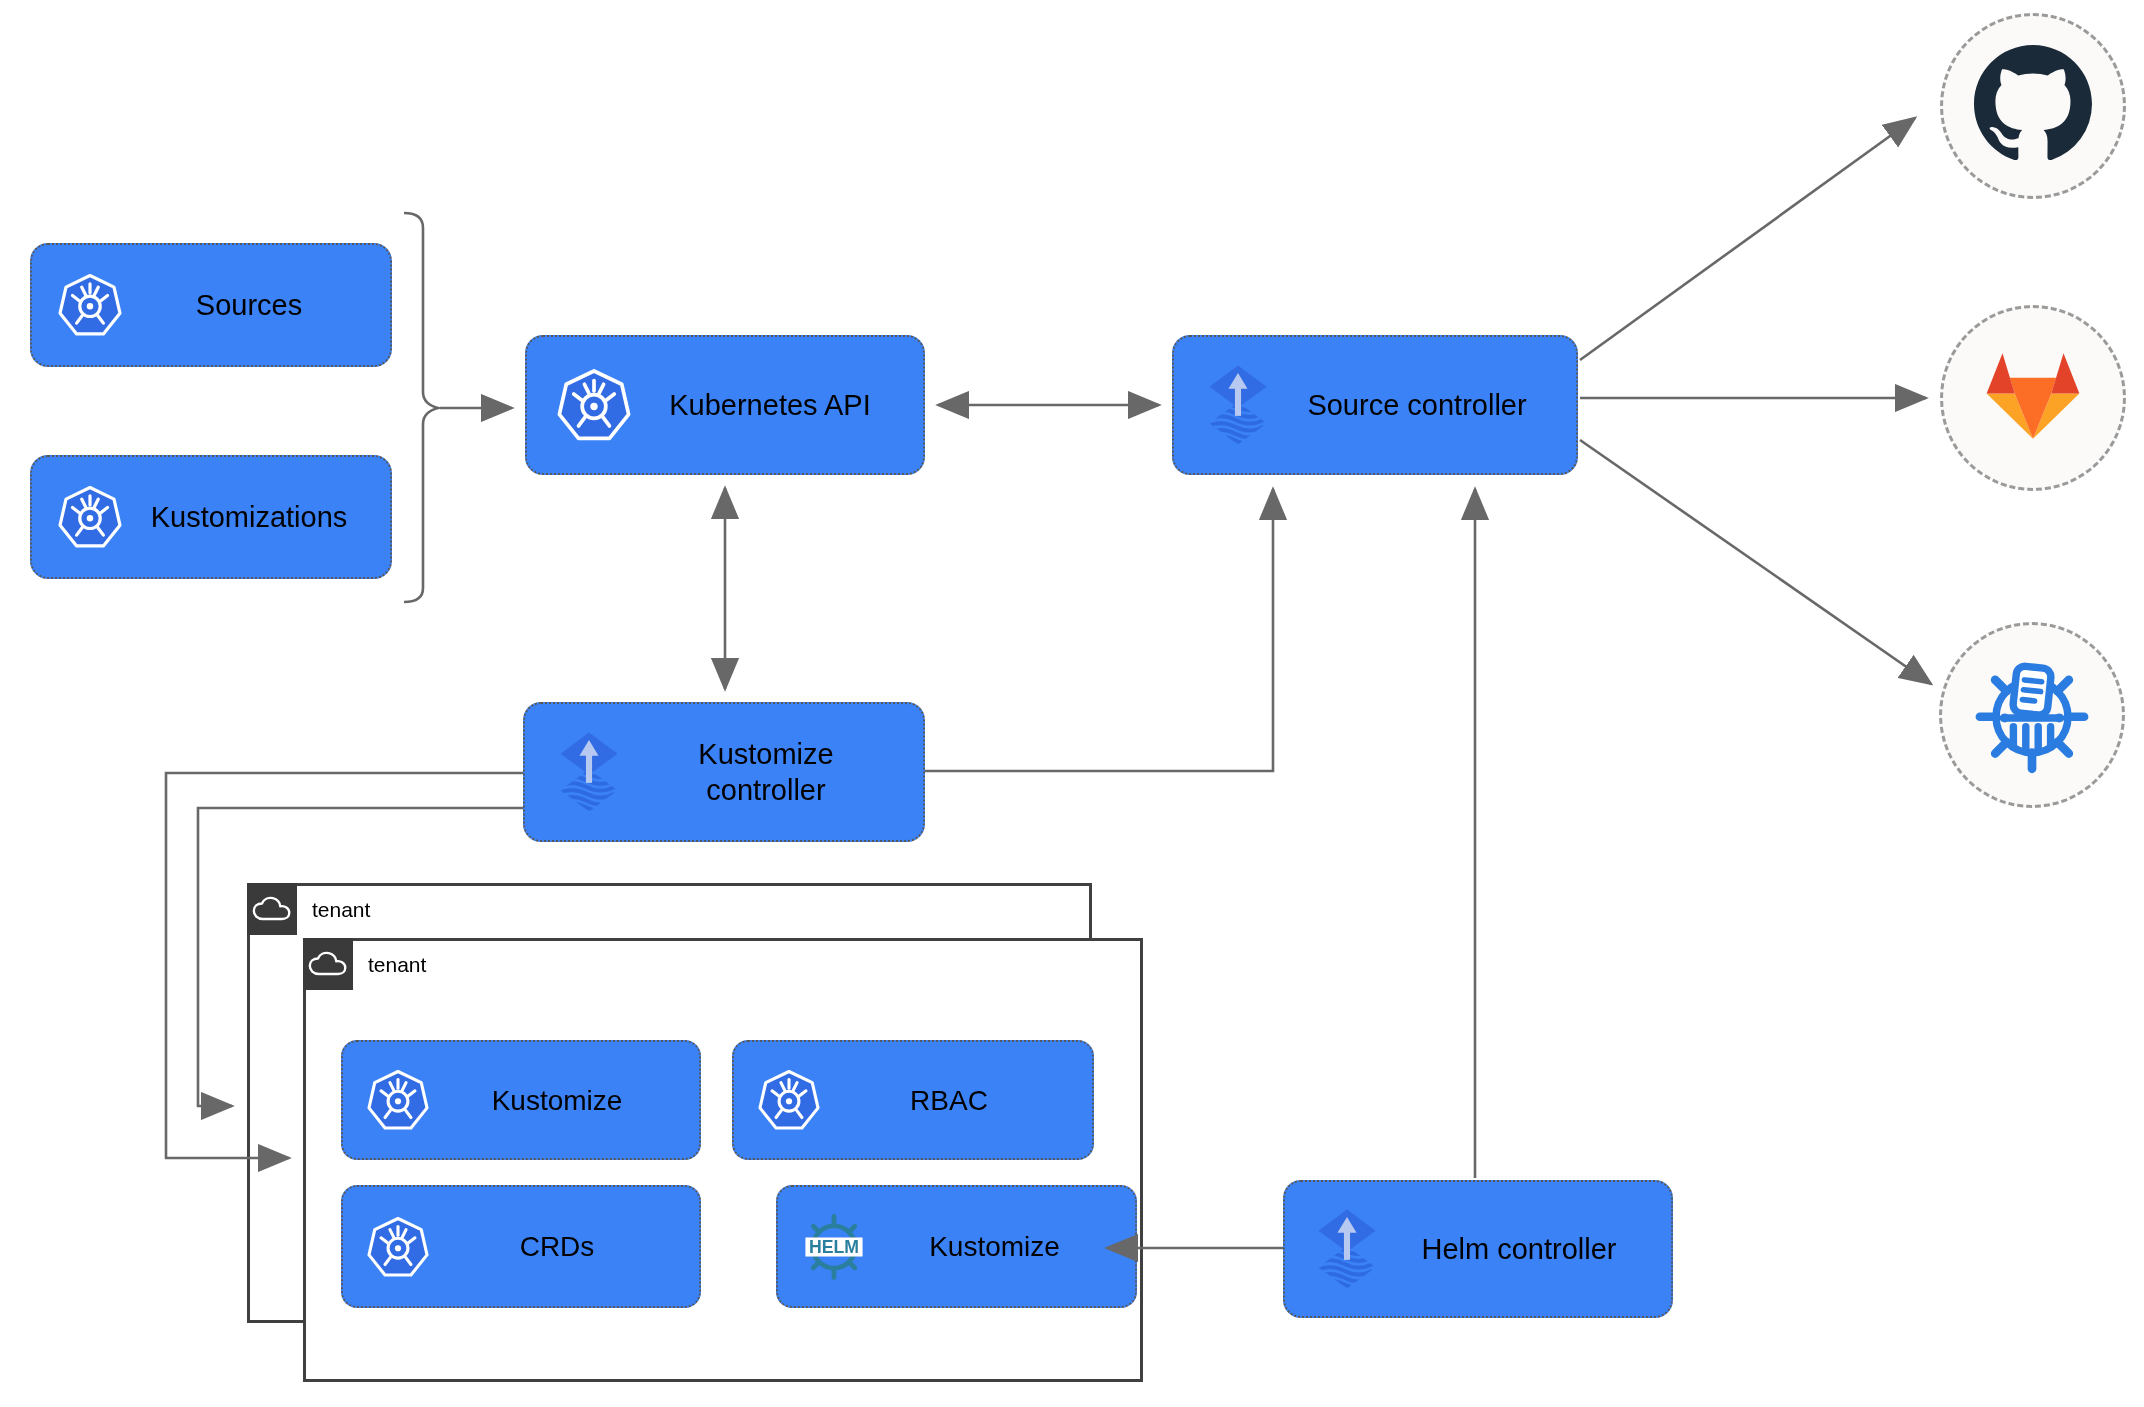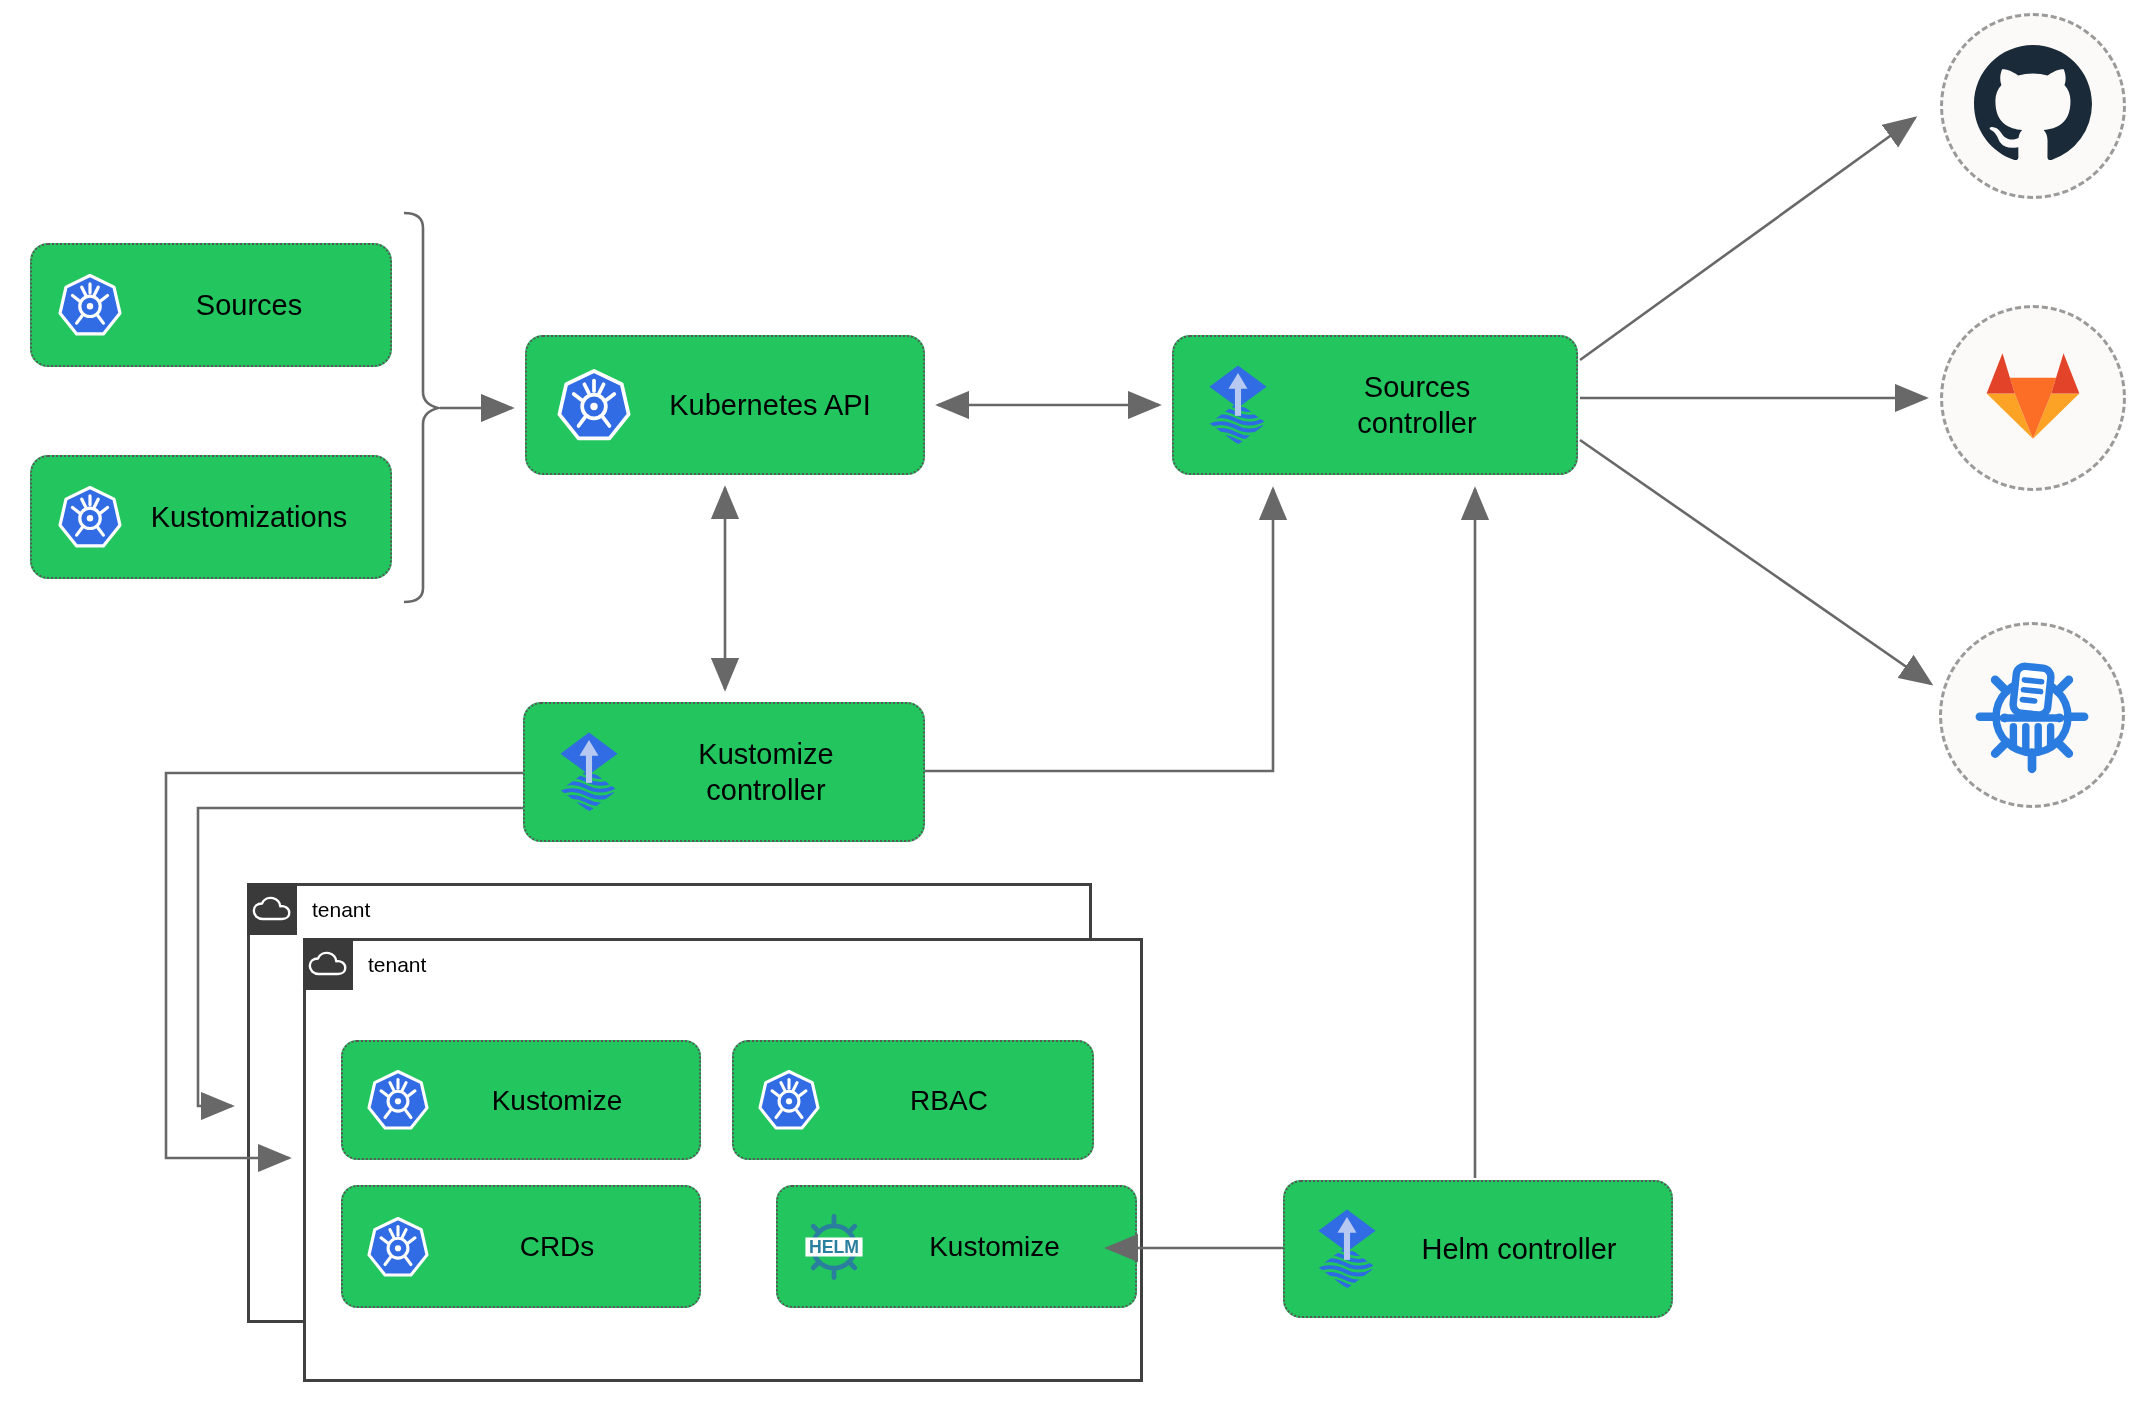--- a/index.html
+++ b/index.html
@@ -1,19 +1,19 @@
 <!DOCTYPE html>
 <html><head>
 <meta charset="utf-8">
 <style>
   html,body{margin:0;padding:0;background:#ffffff;}
   .canvas{position:relative;width:2144px;height:1407px;background:#ffffff;overflow:hidden;
           font-family:"Liberation Sans","DejaVu Sans",sans-serif;color:#000;}
   
-  .node{position:absolute;background:#22c55e;border:2px dotted #575757;border-radius:18px;
+  .node{position:absolute;background:#3b82f6;border:2px dotted #575757;border-radius:18px;
         display:flex;align-items:center;box-sizing:border-box;z-index:3;}
   .node .icon-slot{flex:0 0 auto;display:flex;align-items:center;justify-content:center;}
   .node .node-label{flex:1 1 auto;text-align:center;font-size:29px;line-height:1.25;padding-right:14px;}
   
   .ext-circle{position:absolute;width:186px;height:186px;border-radius:50%;background:#fbfaf8;
         border:3px dashed #9a9a9a;display:flex;align-items:center;justify-content:center;
         box-sizing:border-box;z-index:3;}
   
   .tenant{position:absolute;background:#ffffff;border:3px solid #404040;box-sizing:border-box;}
   .tenant .tab{position:absolute;left:-3px;top:-3px;width:50px;height:52px;background:#3a3a3a;
@@ -139,21 +139,21 @@
     </span>
     <span class="node-label">Kubernetes API</span>
   </div>
 
   <div class="node" style="left:1172px;top:335px;width:406px;height:140px;">
     <span class="icon-slot" style="padding-left:30px;">
       <svg width="68" height="106" viewBox="0 0 100 120">
           <use href="#flux-icon"></use>
         </svg>
     </span>
-    <span class="node-label" style="max-width:230px;margin:0 auto;">Sources controller</span>
+    <span class="node-label" style="max-width:230px;margin:0 auto;">Source controller</span>
   </div>
 
   <div class="node" style="left:523px;top:702px;width:402px;height:140px;">
     <span class="icon-slot" style="padding-left:30px;">
       <svg width="68" height="106" viewBox="0 0 100 120">
           <use href="#flux-icon"></use>
         </svg>
     </span>
     <span class="node-label" style="max-width:220px;margin:0 auto;">Kustomize controller</span>
   </div>

